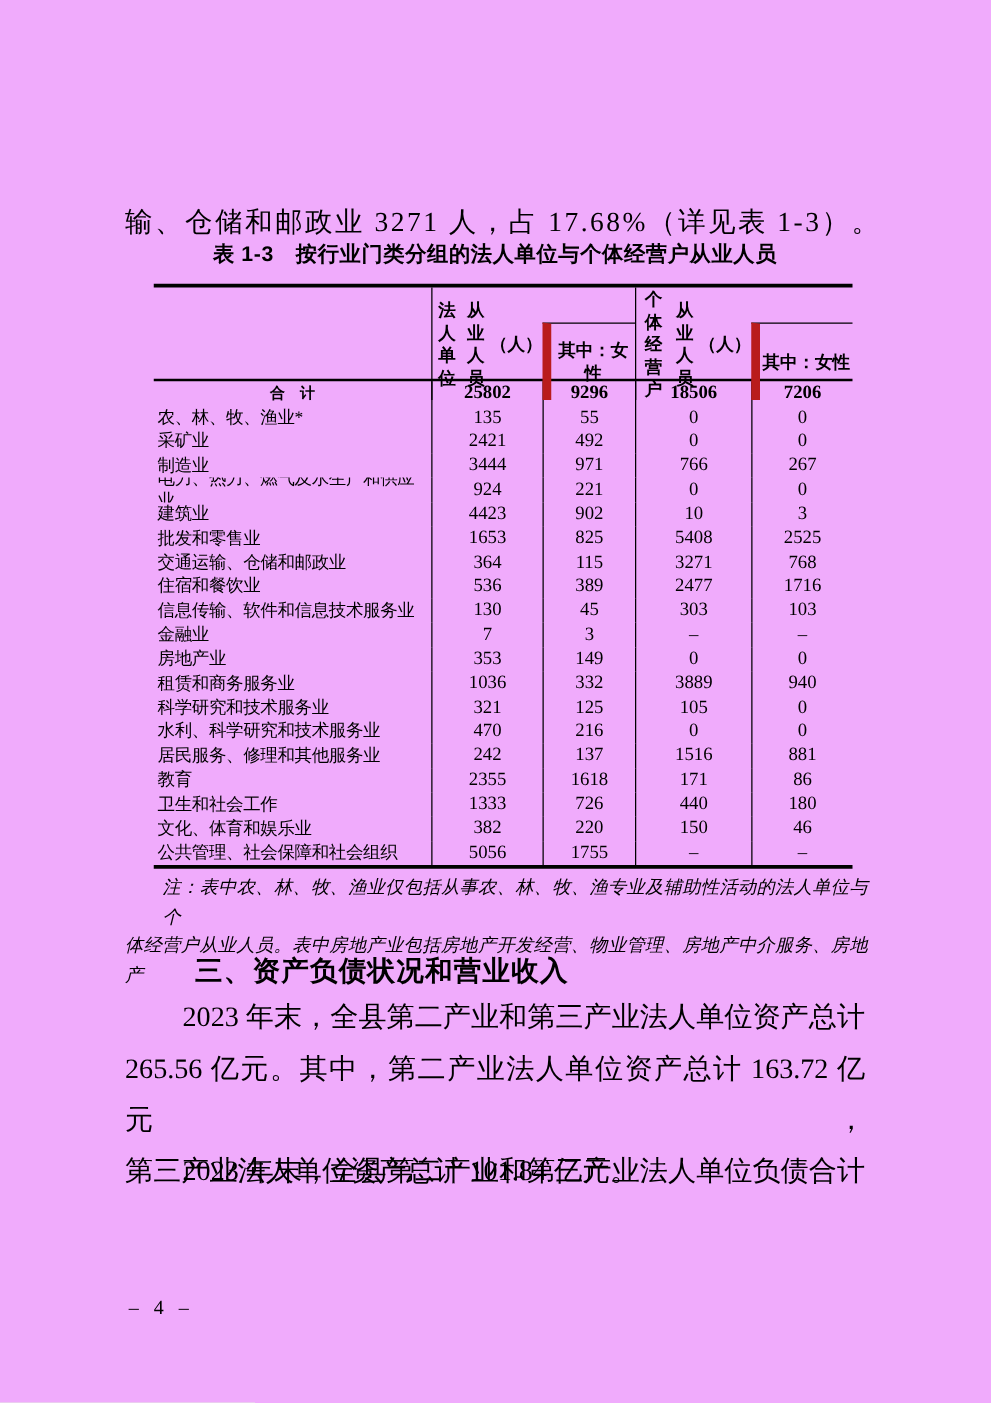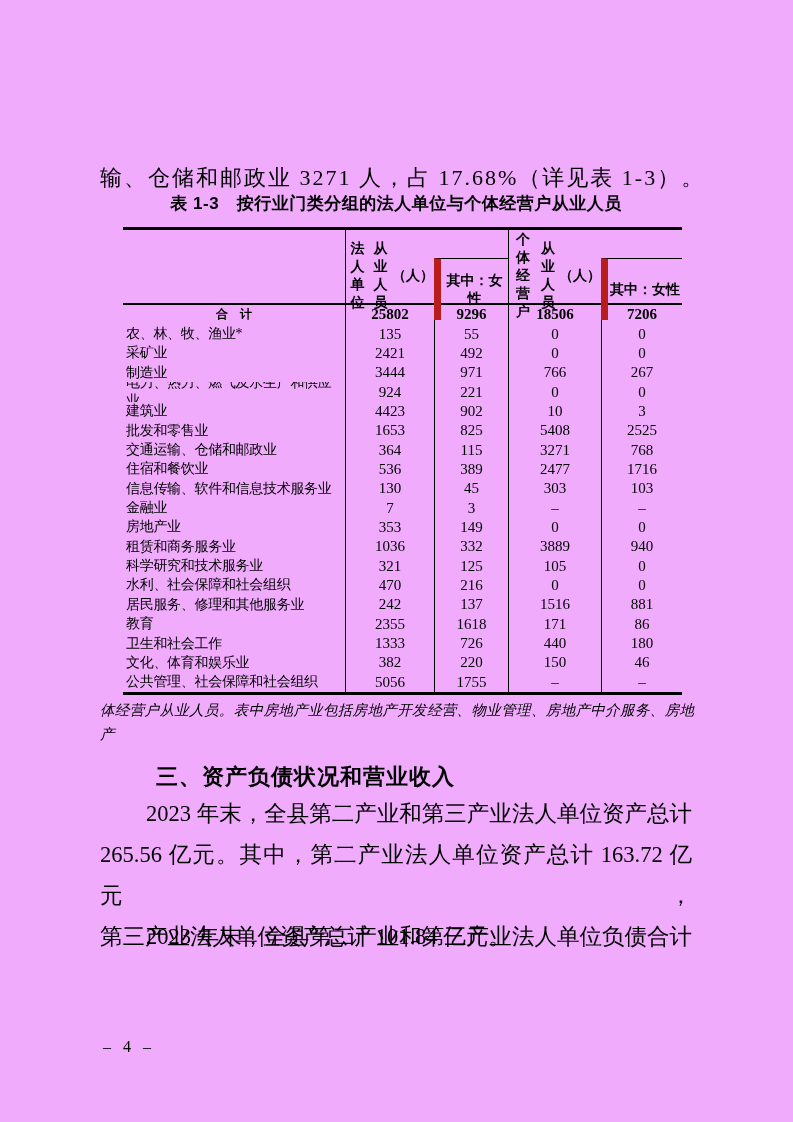--- a/index.html
+++ b/index.html
@@ -107,30 +107,31 @@
         <div class="trow"><div class="c name">电力、热力、燃气及水生产和供应业</div><div class="c val">924</div><div class="c val">221</div><div class="c val">0</div><div class="c val">0</div></div>
         <div class="trow"><div class="c name">建筑业</div><div class="c val">4423</div><div class="c val">902</div><div class="c val">10</div><div class="c val">3</div></div>
         <div class="trow"><div class="c name">批发和零售业</div><div class="c val">1653</div><div class="c val">825</div><div class="c val">5408</div><div class="c val">2525</div></div>
         <div class="trow"><div class="c name">交通运输、仓储和邮政业</div><div class="c val">364</div><div class="c val">115</div><div class="c val">3271</div><div class="c val">768</div></div>
         <div class="trow"><div class="c name">住宿和餐饮业</div><div class="c val">536</div><div class="c val">389</div><div class="c val">2477</div><div class="c val">1716</div></div>
         <div class="trow"><div class="c name">信息传输、软件和信息技术服务业</div><div class="c val">130</div><div class="c val">45</div><div class="c val">303</div><div class="c val">103</div></div>
         <div class="trow"><div class="c name">金融业</div><div class="c val">7</div><div class="c val">3</div><div class="c val">–</div><div class="c val">–</div></div>
         <div class="trow"><div class="c name">房地产业</div><div class="c val">353</div><div class="c val">149</div><div class="c val">0</div><div class="c val">0</div></div>
         <div class="trow"><div class="c name">租赁和商务服务业</div><div class="c val">1036</div><div class="c val">332</div><div class="c val">3889</div><div class="c val">940</div></div>
         <div class="trow"><div class="c name">科学研究和技术服务业</div><div class="c val">321</div><div class="c val">125</div><div class="c val">105</div><div class="c val">0</div></div>
-        <div class="trow"><div class="c name">水利、社会保障和社会组织</div><div class="c val">470</div><div class="c val">216</div><div class="c val">0</div><div class="c val">0</div></div>
+        <div class="trow"><div class="c name">水利、科学研究和技术服务业</div><div class="c val">470</div><div class="c val">216</div><div class="c val">0</div><div class="c val">0</div></div>
         <div class="trow"><div class="c name">居民服务、修理和其他服务业</div><div class="c val">242</div><div class="c val">137</div><div class="c val">1516</div><div class="c val">881</div></div>
         <div class="trow"><div class="c name">教育</div><div class="c val">2355</div><div class="c val">1618</div><div class="c val">171</div><div class="c val">86</div></div>
         <div class="trow"><div class="c name">卫生和社会工作</div><div class="c val">1333</div><div class="c val">726</div><div class="c val">440</div><div class="c val">180</div></div>
         <div class="trow"><div class="c name">文化、体育和娱乐业</div><div class="c val">382</div><div class="c val">220</div><div class="c val">150</div><div class="c val">46</div></div>
         <div class="trow"><div class="c name">公共管理、社会保障和社会组织</div><div class="c val">5056</div><div class="c val">1755</div><div class="c val">–</div><div class="c val">–</div></div>
       </div>
   </div>
 
   <div class="note">
+    <div class="nline fill ind">注：表中农、林、牧、渔业仅包括从事农、林、牧、渔专业及辅助性活动的法人单位与个</div>
     <div class="nline fill">体经营户从业人员。表中房地产业包括房地产开发经营、物业管理、房地产中介服务、房地产</div>
   </div>
 
   <h3 class="sec">三、资产负债状况和营业收入</h3>
 
   <div class="para p1">
     <div class="pline fill ind2">2023 年末，全县第二产业和第三产业法人单位资产总计</div>
     <div class="pline fill">265.56 亿元。其中，第二产业法人单位资产总计 163.72 亿元，</div>
     <div class="pline">第三产业法人单位资产总计 101.84 亿元。</div>
   </div>

